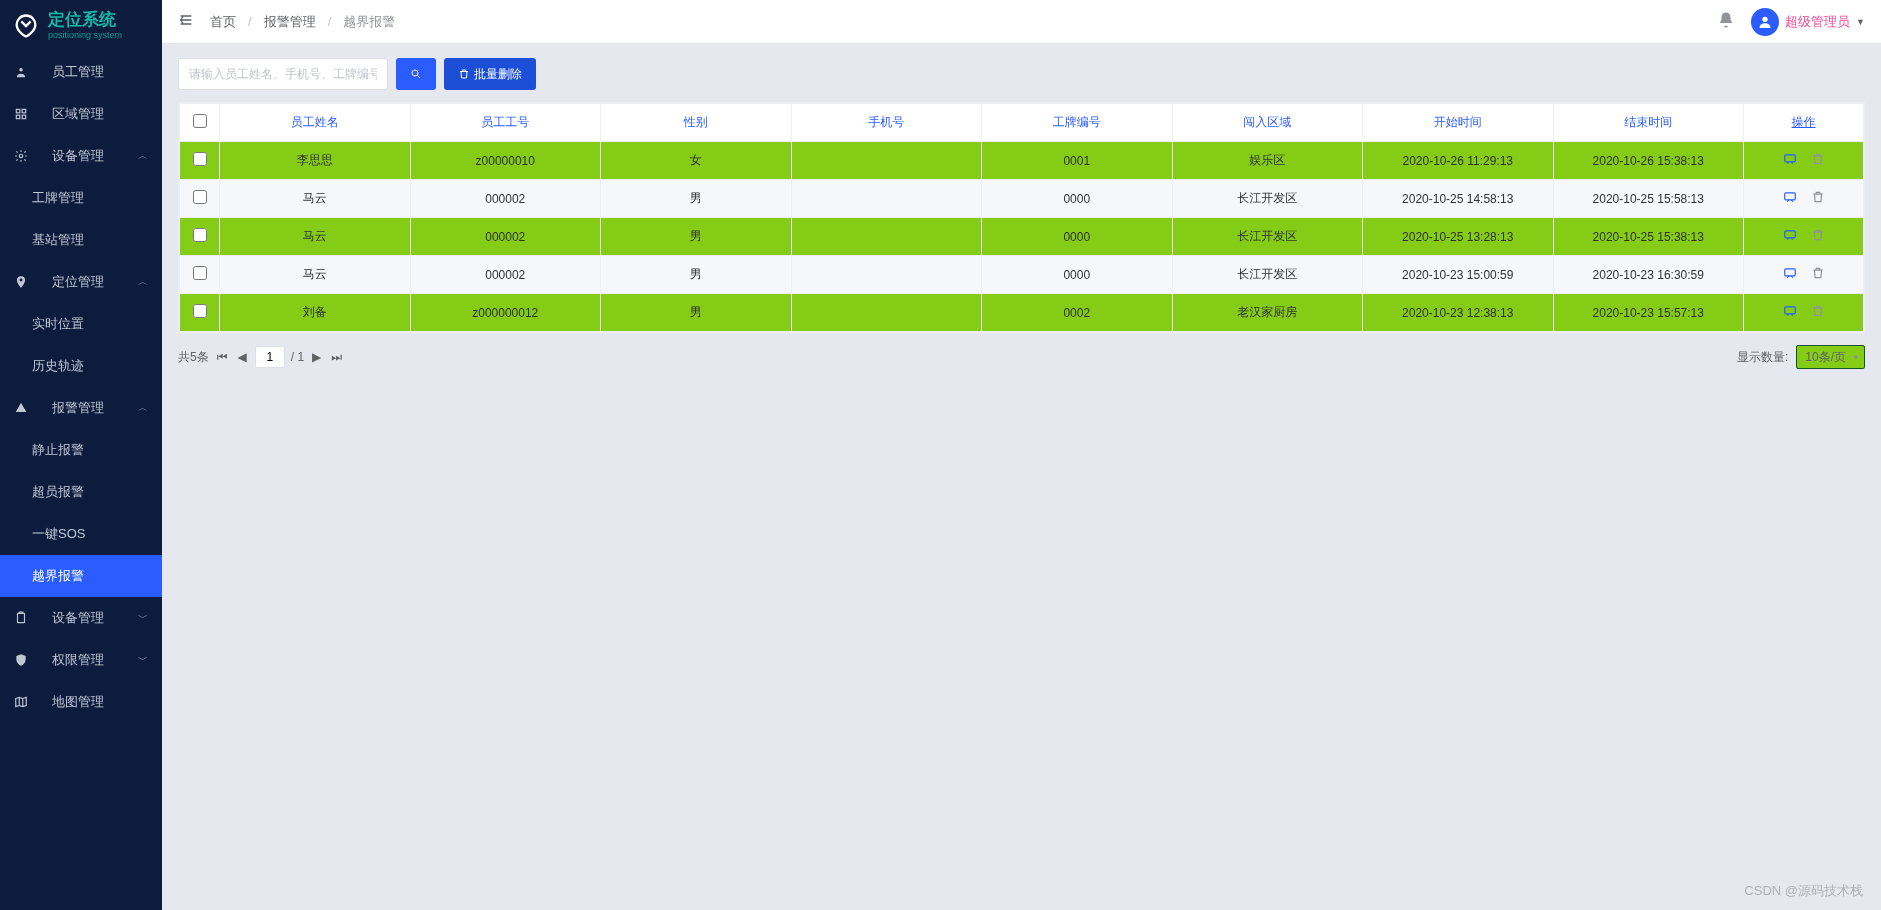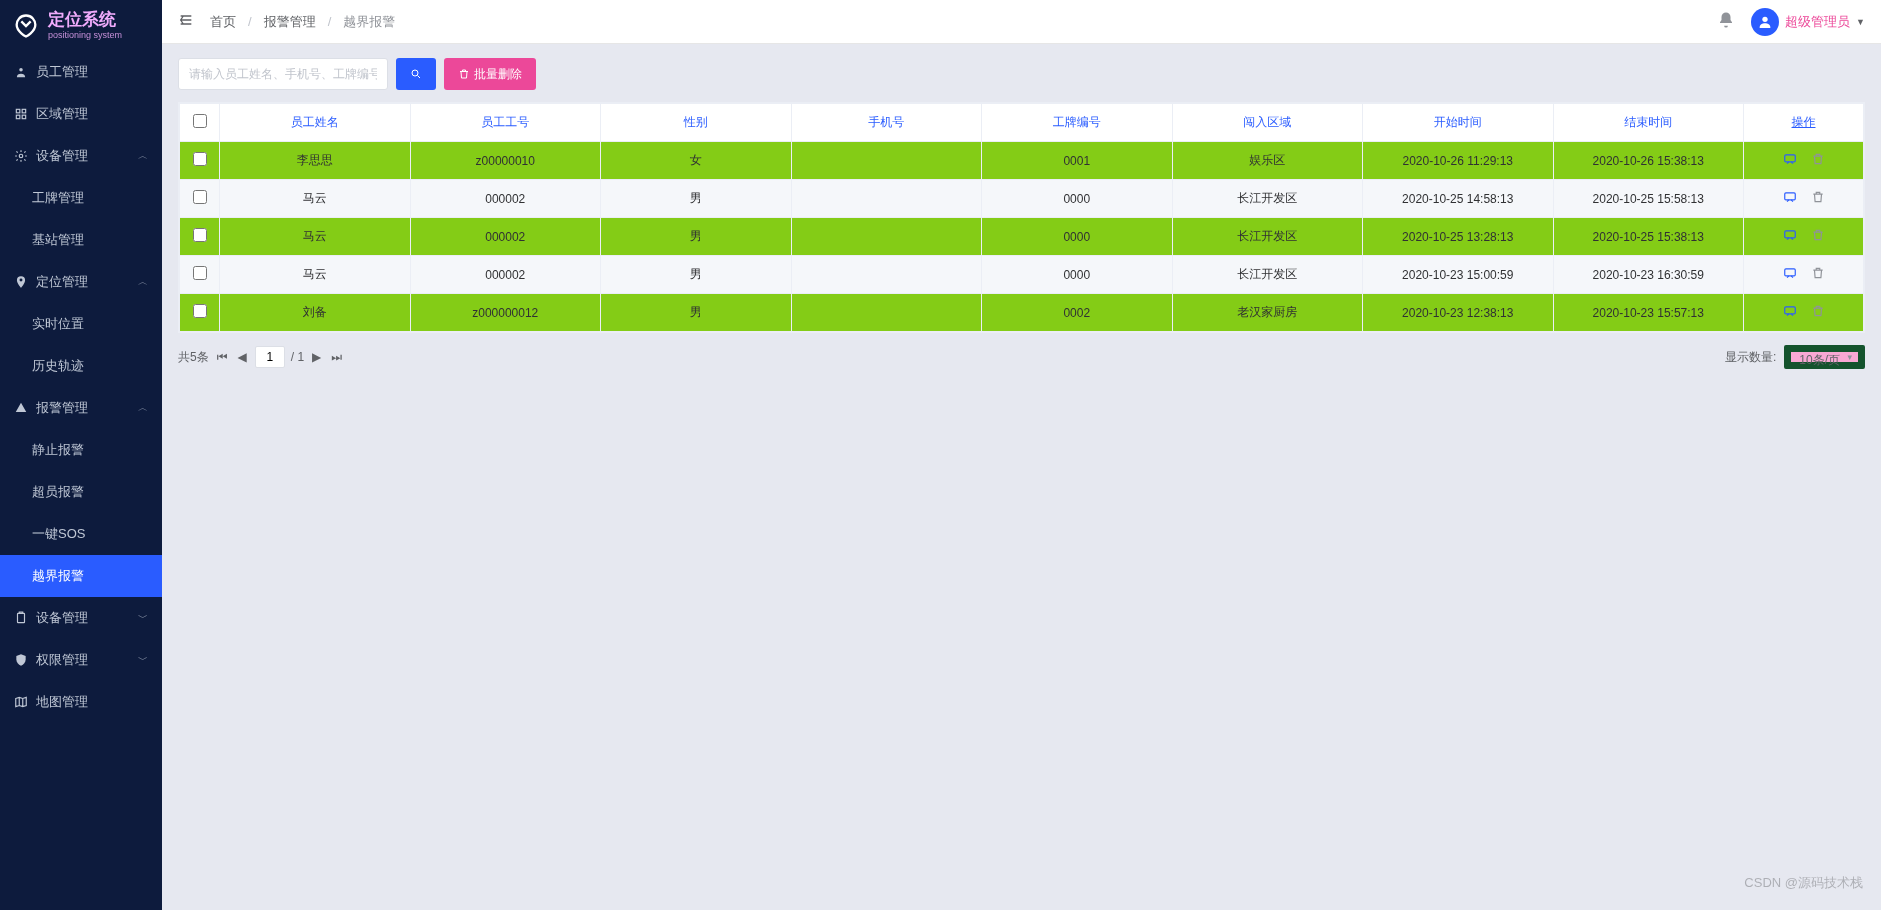--- a/index.html
+++ b/index.html
@@ -1,27 +1,27 @@
 <!DOCTYPE html>
 <html><head>
 <meta charset="utf-8">
 <style>
 * { margin: 0; padding: 0; box-sizing: border-box; }
 body { font-family: "Microsoft YaHei", Arial, sans-serif; font-size: 13px; color: #303133; background: #e6e8f0; overflow: hidden; }
 .app { display: flex; height: 100vh; width: 100vw; }
 
 
 .sidebar { width: 162px; background: #0d1b3d; color: #bfc7d5; display: flex; flex-direction: column; flex-shrink: 0; overflow-y: auto; }
-.logo { display: flex; align-items: center; gap: 8px; padding: 10px 12px; color: #f0abfc; }
+.logo { display: flex; align-items: center; gap: 8px; padding: 10px 12px; color: #14b8a6; }
 .logo-icon { width: 28px; height: 28px; }
 .logo-text { display: flex; flex-direction: column; line-height: 1.2; }
 .logo-title { font-size: 17px; font-weight: 600; }
 .logo-sub { font-size: 9px; opacity: .8; }
 .nav { flex: 1; }
-.nav-item { display: flex; align-items: center; gap: 8px; padding: 12px 14px; cursor: pointer; font-size: 13px; position: relative; }
+.nav-item { display: flex; align-items: center; gap: 24px; padding: 12px 14px; cursor: pointer; font-size: 13px; position: relative; }
 .nav-item.active { background: #2a5cff; color: #fff; }
 .nav-item.sub { padding-left: 32px; }
 .nav-icon { width: 14px; height: 14px; display: inline-flex; align-items: center; justify-content: center; flex-shrink: 0; }
 .nav-arrow { margin-left: auto; font-size: 10px; opacity: .7; }
 .nav-item .label { flex: 1; }
 
 
 .main { flex: 1; display: flex; flex-direction: column; background: #e6e8f0; min-width: 0; }
 .topbar { height: 44px; background: #fff; display: flex; align-items: center; padding: 0 16px; gap: 16px; border-bottom: 1px solid #e6e6e6; }
 .toggle-btn { cursor: pointer; color: #606266; }
@@ -35,45 +35,45 @@
 .user-name { font-size: 13px; color: #ec4899; }
 .caret { font-size: 9px; color: #606266; }
 
 .content { padding: 14px 16px; flex: 1; display: flex; flex-direction: column; gap: 12px; min-height: 0; }
 
 .toolbar { display: flex; align-items: center; gap: 8px; }
 .search-input { width: 210px; height: 32px; padding: 0 10px; border: 1px solid #dcdfe6; border-radius: 3px; font-size: 12px; background: #fff; outline: none; }
 .search-input::placeholder { color: #c0c4cc; }
 .btn { height: 32px; padding: 0 14px; border: none; border-radius: 3px; cursor: pointer; font-size: 12px; display: inline-flex; align-items: center; gap: 4px; color: #fff; }
 .btn-search { background: #2a5cff; width: 40px; justify-content: center; }
-.btn-delete { background: #ec4899; }
+.btn-delete { background: #1d4ed8; }
 
 
 .table-wrap { background: #84cc16; border: 1px solid #ebeef5; }
 table { width: 100%; border-collapse: collapse; table-layout: fixed; }
 th, td { border: 1px solid #ebeef5; padding: 10px 6px; text-align: center; font-size: 12px; }
 th { background: #fff; color: #2a5cff; font-weight: 500; }
 tbody tr:nth-child(even) { background: #f5f7fa; }
 .chk { width: 14px; height: 14px; }
 .col-chk { width: 40px; }
 .col-act { width: 120px; text-decoration: underline; }
 .act-icons { display: inline-flex; gap: 14px; justify-content: center; }
 .act-icon { color: #2a5cff; cursor: pointer; }
 .act-icon.del { color: #909399; }
 
 
 .pager { display: flex; align-items: center; gap: 22px; font-size: 12px; color: #606266; }
 .pager-left { display: flex; align-items: center; gap: 6px; }
 .pager input { width: 30px; height: 22px; text-align: center; border: 1px solid #dcdfe6; border-radius: 2px; font-size: 12px; }
 .pager-btn { cursor: pointer; color: #606266; padding: 2px; }
 .pager-right { margin-left: auto; display: flex; align-items: center; gap: 8px; }
-.page-size { height: 24px; padding: 0 18px 0 8px; border: 7px solid #14532d; border-radius: 2px; font-size: 12px; background: #f9a8d4; position: relative; display: flex; align-items: flex-start; }
+.page-size { height: 24px; padding: 0 18px 0 8px; border: 1px solid #14532d; border-radius: 2px; font-size: 12px; background: #84cc16; position: relative; display: flex; align-items: center; }
 .page-size::after { content: "▾"; position: absolute; right: 6px; font-size: 9px; color: #909399; }
 
-.watermark { position: fixed; right: 18px; bottom: 18px; font-size: 13px; color: rgba(0,0,0,.25); pointer-events: none; }
+.watermark { position: fixed; right: 18px; bottom: 10px; font-size: 13px; color: rgba(0,0,0,.25); pointer-events: none; }
 </style>
 </head>
 <body>
 
 <div class="app">
   <aside class="sidebar">
     <div class="logo">
       <span class="logo-icon">
         <svg viewBox="0 0 24 24" fill="none" stroke="#fff" stroke-width="2">
             <path d="M12 3 C7 3 4 7 4 11 C4 17 12 21 12 21 C12 21 20 17 20 11 C20 7 17 3 12 3 Z M8 8 L12 12 L16 8"></path>

